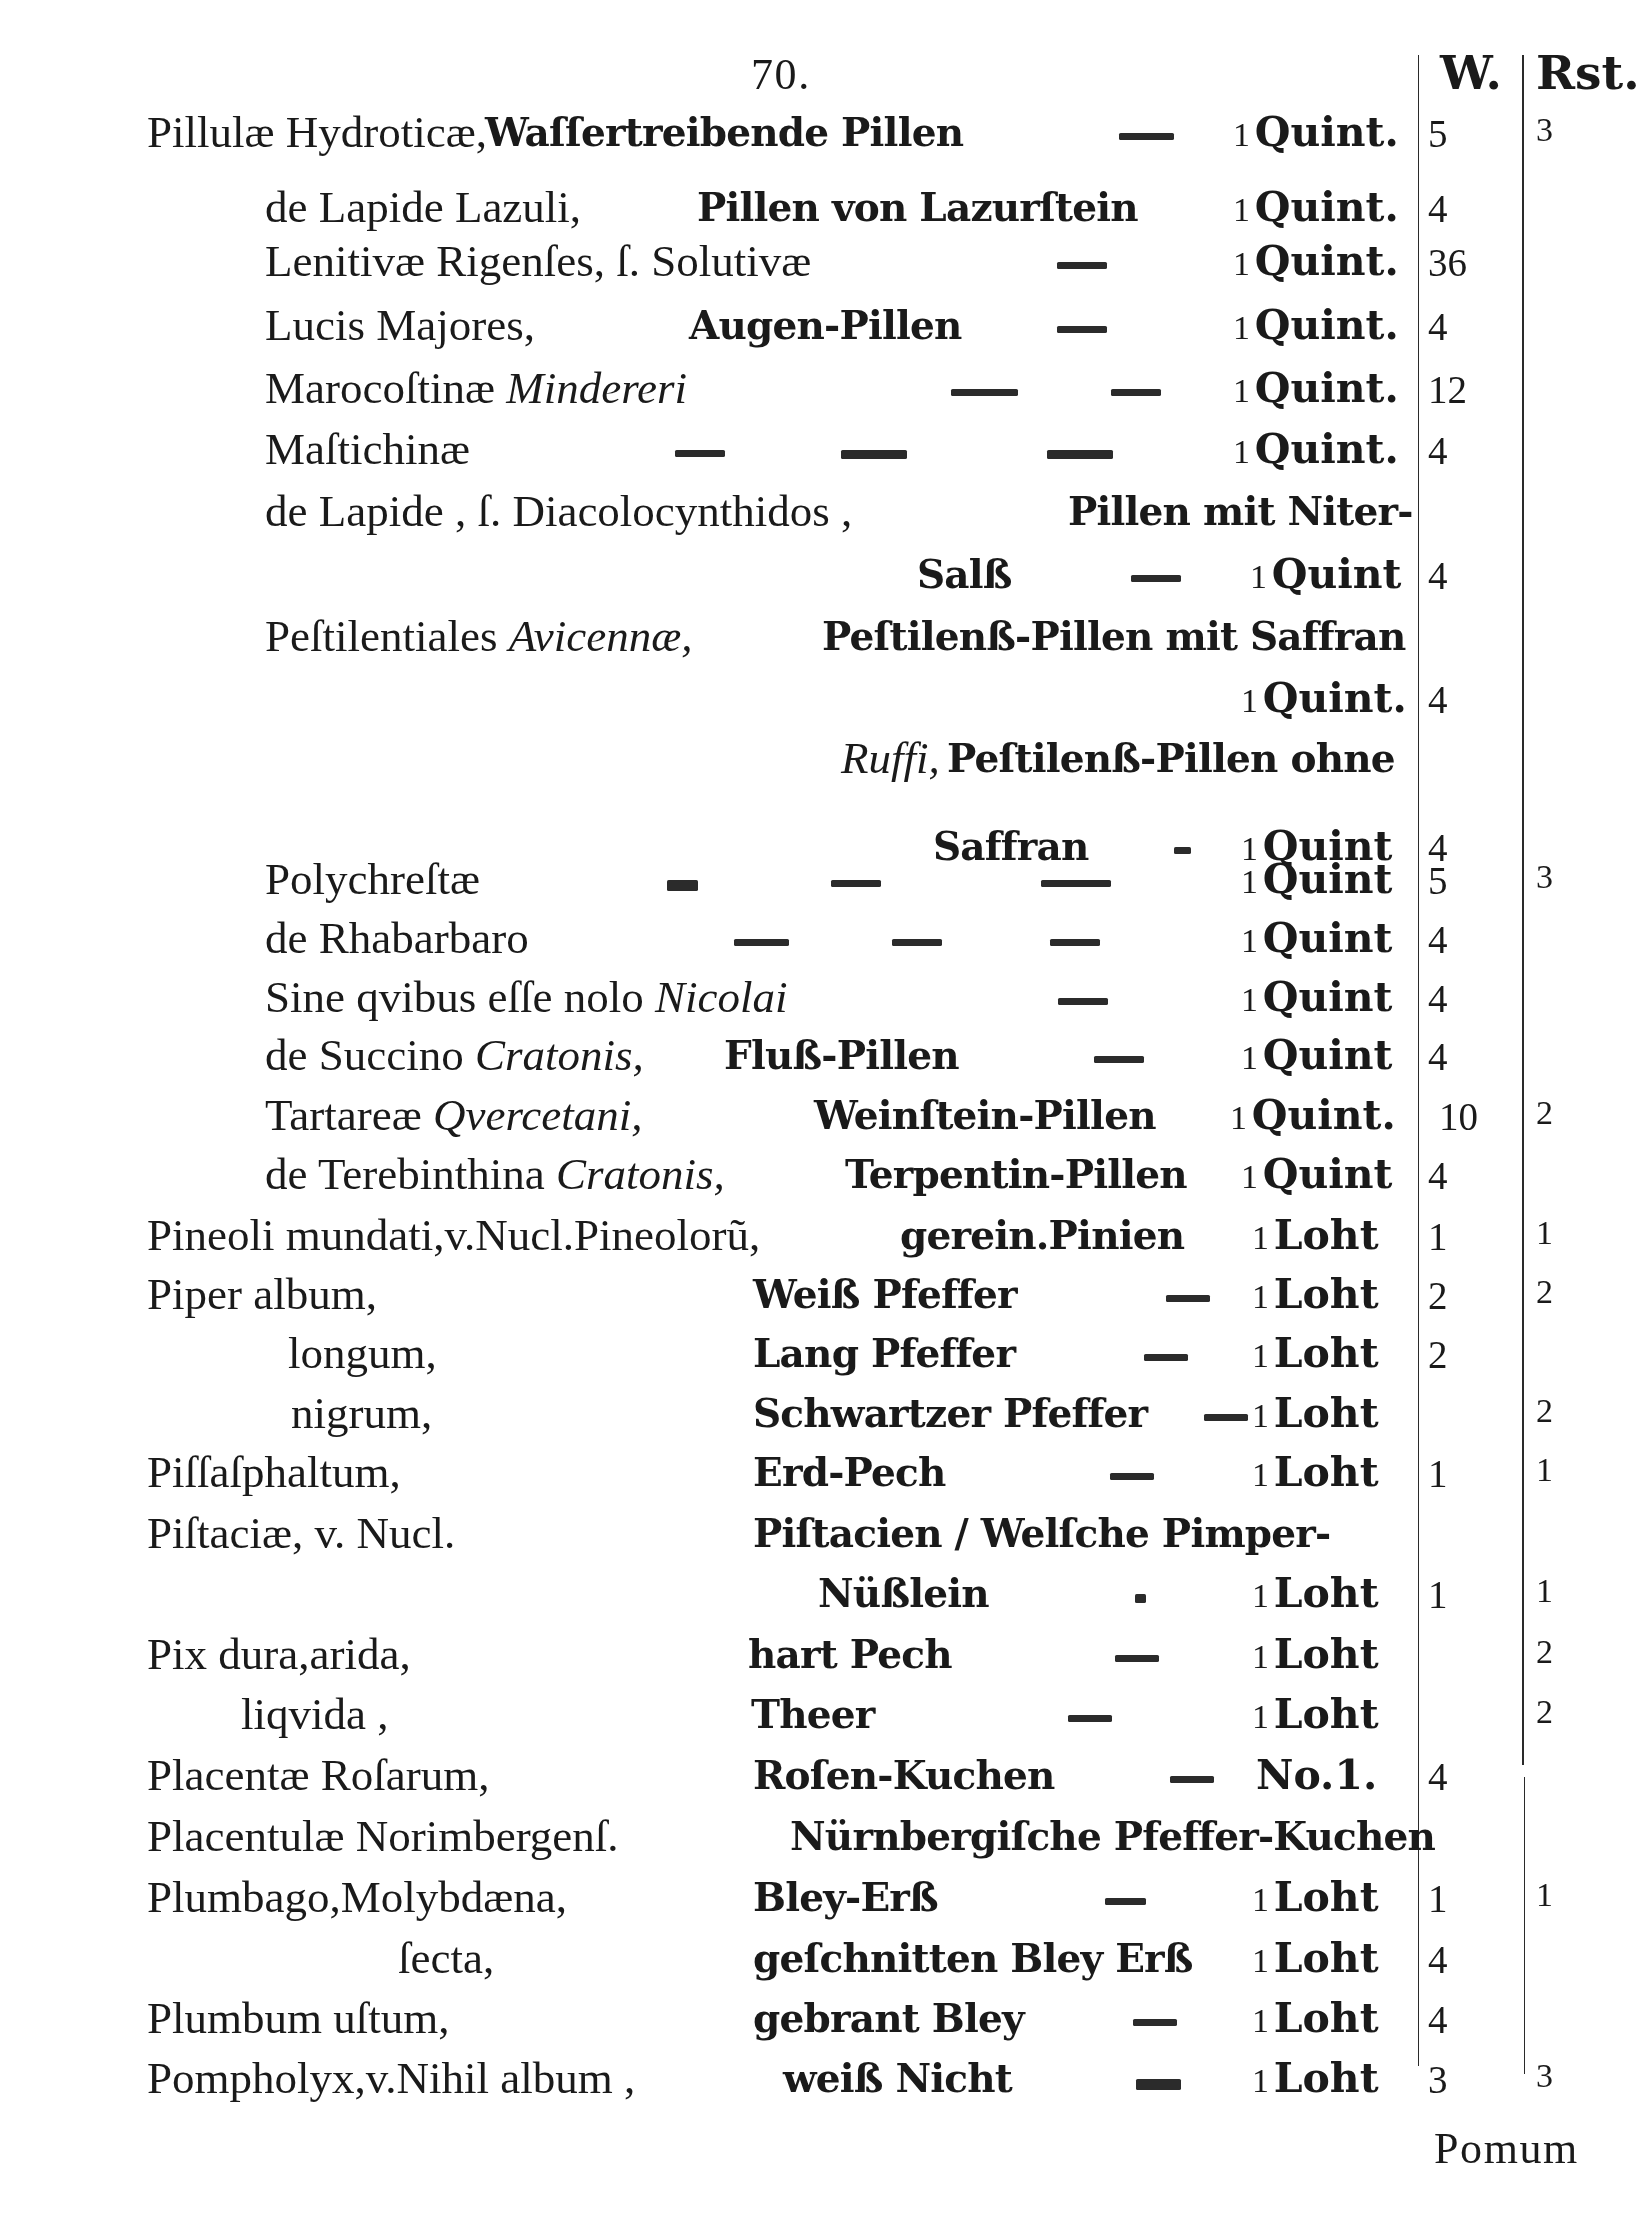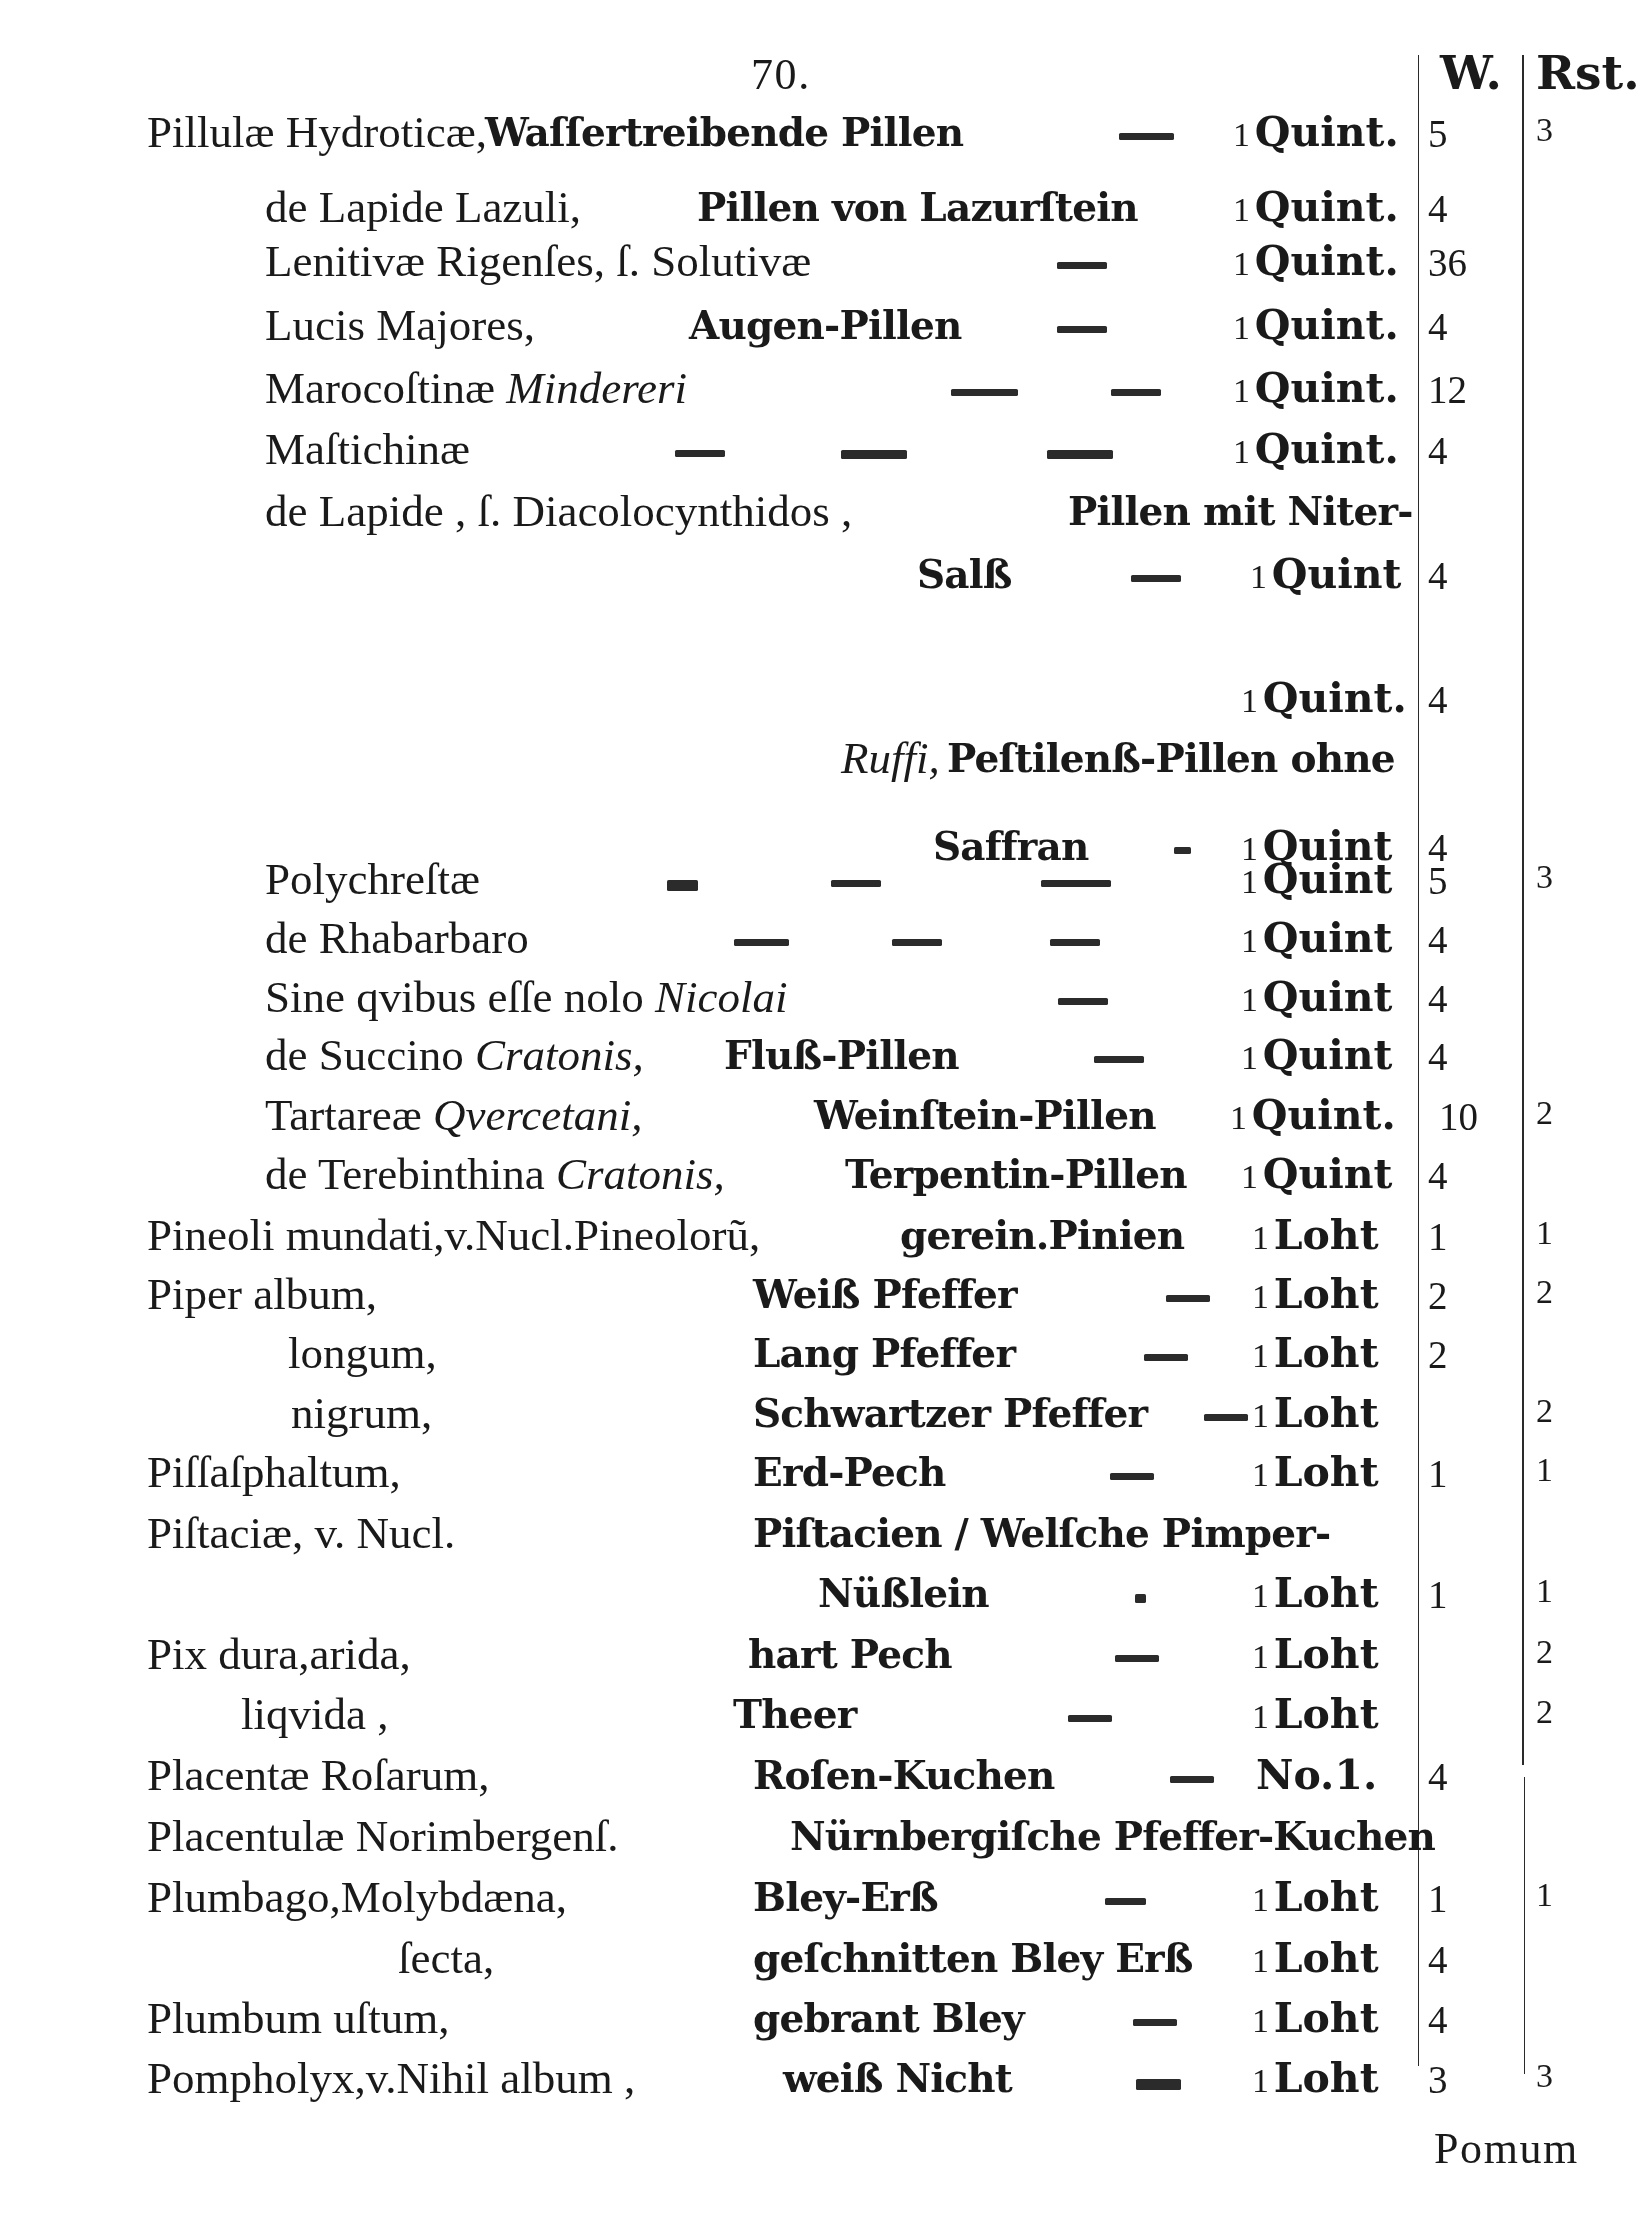--- a/index.html
+++ b/index.html
@@ -178,20 +178,24 @@
     <span class="german" style="left:1068px;">Pillen mit Niter-</span>
   </div>
 
   <div class="row" style="top:548px;">
     <span class="german" style="left:917px;">Salß</span>
     <span class="dash" style="left:1131px;"></span>
     <span class="unit" style="left:1250px;"><span class="qty">1</span><span>Quint</span></span>
     <span class="pw">4</span>
   </div>
 
+  <div class="row" style="top:610px;">
+    <span class="latin" style="left:265px;"><span>Peſtilentiales</span> <i>Avicennæ,</i></span>
+    <span class="german" style="left:822px;">Peſtilenß-Pillen mit Saffran</span>
+  </div>
 
   <div class="row" style="top:672px;">
     <span class="unit" style="left:1241px;"><span class="qty">1</span><span>Quint.</span></span>
     <span class="pw">4</span>
   </div>
 
   <div class="row" style="top:732px;">
     <span class="latin" style="left:841px;"><i>Ruffi,</i></span>
     <span class="german" style="left:947px;">Peſtilenß-Pillen ohne</span>
   </div>
@@ -310,21 +314,21 @@
   <div class="row" style="top:1628px;">
     <span class="latin" style="left:147px;">Pix dura,arida,</span>
     <span class="german" style="left:708px;margin-left:40px;">hart Pech</span>
     <span class="dash" style="left:1115px; width:44px;"></span>
     <span class="unit" style="left:1252px;"><span class="qty">1</span><span>Loht</span></span>
     <span class="pr">2</span>
   </div>
 
   <div class="row" style="top:1688px;">
     <span class="latin" style="left:241px;">liqvida ,</span>
-    <span class="german" style="left:733px;text-align:center;">Theer</span>
+    <span class="german" style="left:751px;text-align:center;">Theer</span>
     <span class="dash" style="left:1068px; width:44px;"></span>
     <span class="unit" style="left:1252px;"><span class="qty">1</span><span>Loht</span></span>
     <span class="pr">2</span>
   </div>
 
   <div class="row" style="top:1749px;">
     <span class="latin" style="left:147px;">Placentæ Roſarum,</span>
     <span class="german" style="left:753px;">Roſen-Kuchen</span>
     <span class="dash" style="left:1170px; width:44px;"></span>
     <span class="unit" style="left:1256px;">No.1.</span>

